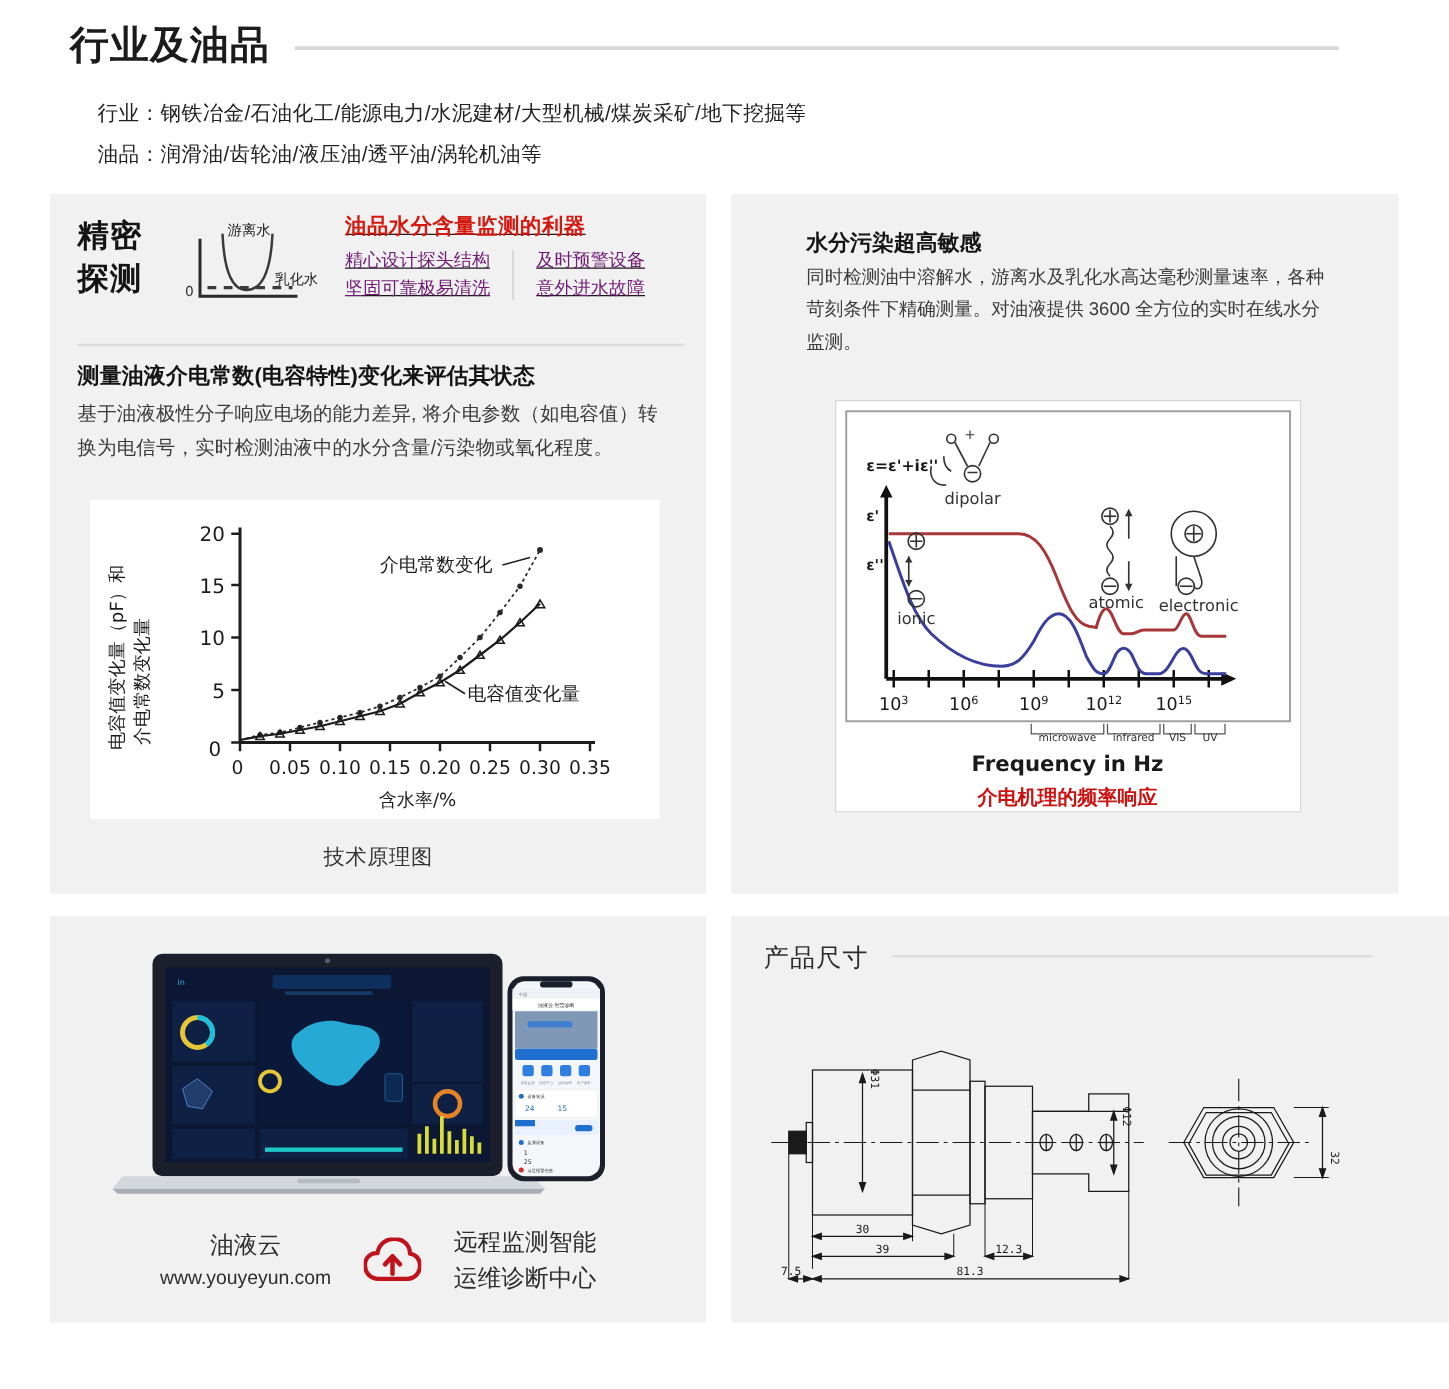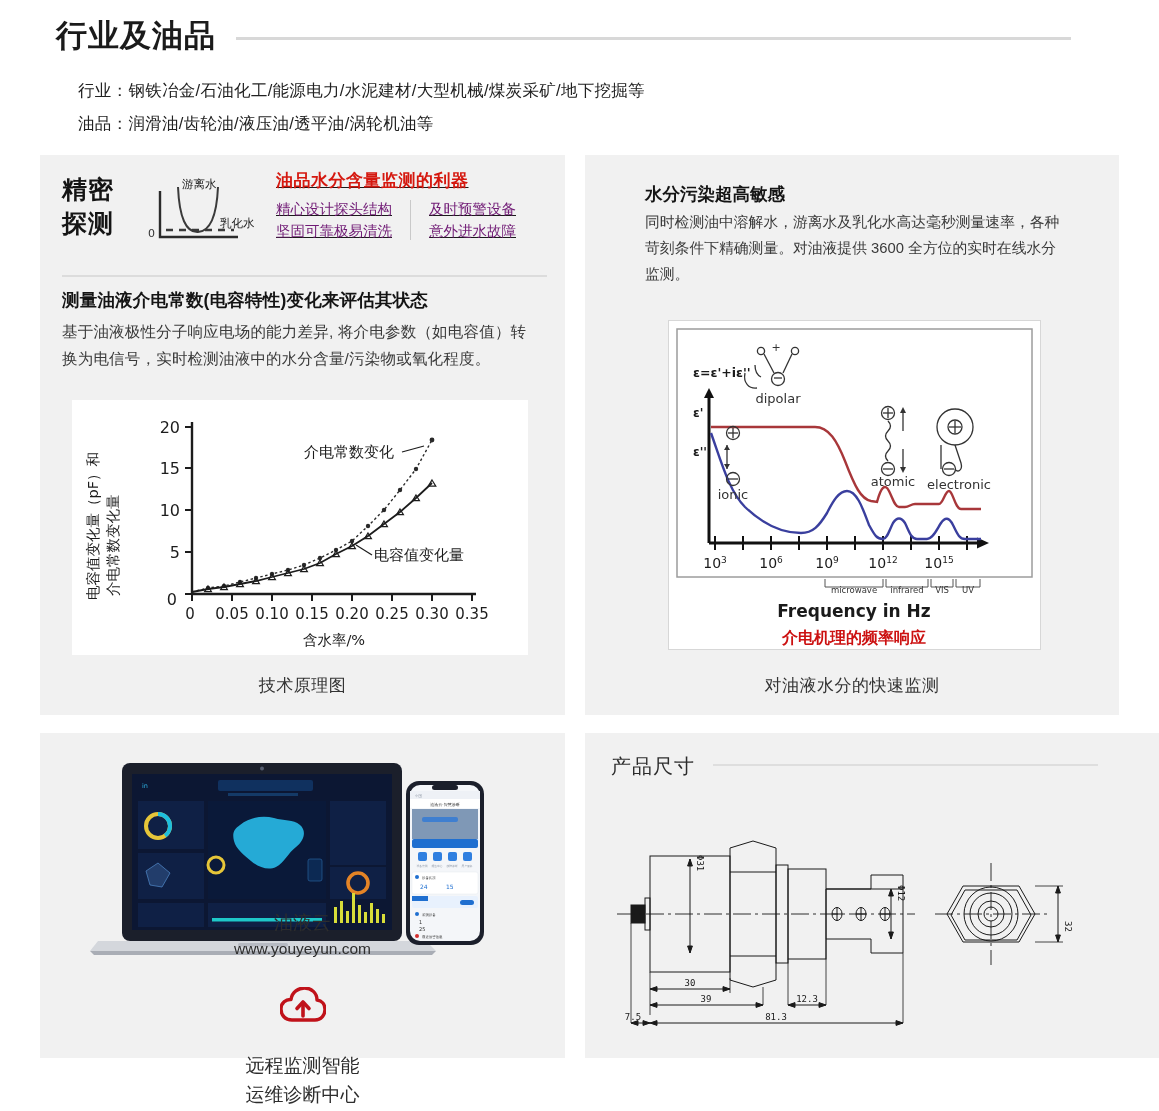--- a/index.html
+++ b/index.html
@@ -77,21 +77,21 @@
   .rt-p { position: absolute; left: 60px; top: 54px; width: 424px; font-size: 14.8px; line-height: 26px; color: #3a3a3a; }
   .freqbox {
     position: absolute; left: 83px; top: 165px; width: 373px; height: 330px;
     background: #ffffff; border: 1px solid #d7d7d7;
   }
 
   
   .device-img { position: absolute; left: 48px; top: 22px; width: 430px; height: 215px; }
   .cloudrow {
     position: absolute; left: 0; right: 0; bottom: 18px; height: 62px;
-    display: flex; align-items: center; justify-content: center; gap: 26px; flex-direction: column;
+    display: flex; align-items: center; justify-content: center; gap: 26px;
   }
   .cloud-left { text-align: center; }
   .cloud-left .t1 { font-size: 19px; color: #2d2d2d; line-height: 28px; }
   .cloud-left .t2 { font-size: 15.5px; color: #2d2d2d; line-height: 24px; }
   .cloud-right { font-size: 19px; color: #2d2d2d; line-height: 29px; text-align: right; }
 
   
   .pd-head { position: absolute; left: 26px; top: 20px; right: 22px; height: 30px; }
   .pd-head .t { font-size: 20px; color: #2c2c2c; display: inline-block; vertical-align: middle; letter-spacing: 1px; }
   .pd-head .rule2 {
@@ -363,21 +363,20 @@
           <text x="273" y="272">VIS</text>
           <text x="299" y="272">UV</text>
         </g>
 
         <text x="185" y="296" font-size="17" font-weight="bold" fill="#1a1a1a" font-family="DejaVu Sans, sans-serif" text-anchor="middle">Frequency in Hz</text>
 
         <text x="185" y="322" font-size="16" font-weight="bold" fill="#cc1111" font-family="DejaVu Sans, sans-serif" text-anchor="middle">介电机理的频率响应</text>
       </svg>
     </div>
 
-    <div class="caption">对油液水分的快速监测</div>
   </div>
 
   <div class="panel" id="panel-bl">
     <div class="device-img">
       <svg width="430" height="215" viewBox="0 0 430 215">
 
         <rect x="34" y="8" width="280" height="178" rx="8" fill="#1b1f2b"></rect>
         <rect x="44" y="19" width="260" height="156" fill="#0c1733"></rect>
         <circle cx="174" cy="13.5" r="2" fill="#555d70"></circle>
 

